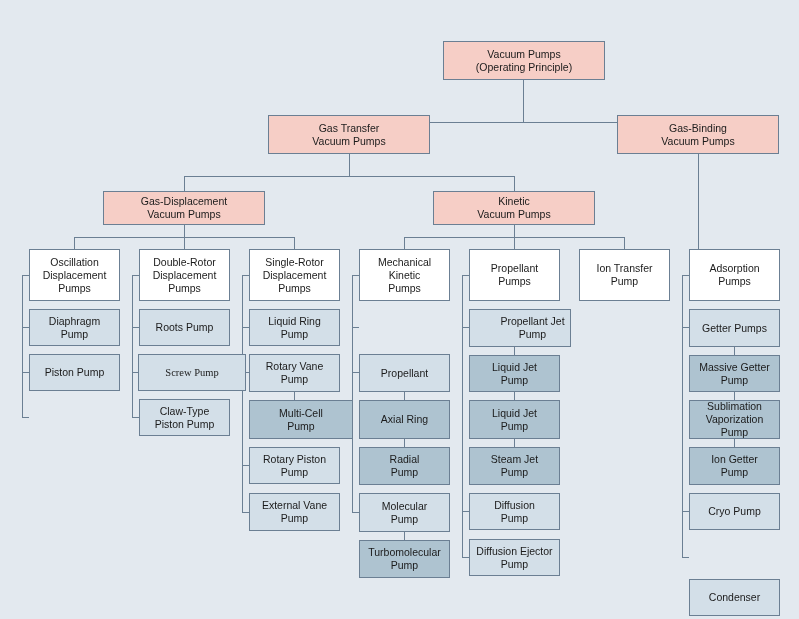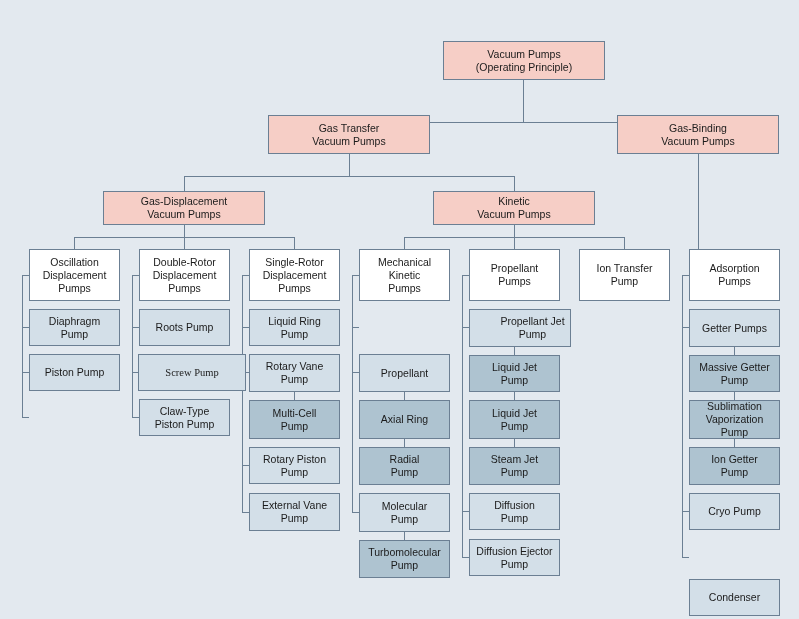--- a/index.html
+++ b/index.html
@@ -151,21 +151,21 @@
 
   <div class="node lightblue" style="left:139px;top:309px;width:91px;height:37px;">Roots Pump</div>
   <div class="node lightblue" style="left:138px;top:354px;width:108px;height:37px;font-family:Liberation Serif, serif;">Screw Pump</div>
   <div class="node lightblue" style="left:139px;top:399px;width:91px;height:37px;">Claw-Type
 Piston Pump</div>
 
   <div class="node lightblue" style="left:249px;top:309px;width:91px;height:37px;text-align:center;">Liquid Ring
 Pump</div>
   <div class="node lightblue" style="left:249px;top:354px;width:91px;height:38px;">Rotary Vane
 Pump</div>
-  <div class="node darkblue" style="left:249px;top:400px;width:91px;height:39px;text-align:center;">Multi-Cell
+  <div class="node darkblue" style="left:249px;top:400px;width:104px;height:39px;text-align:center;">Multi-Cell
 Pump</div>
   <div class="node lightblue" style="left:249px;top:447px;width:91px;height:37px;">Rotary Piston
 Pump</div>
   <div class="node lightblue" style="left:249px;top:493px;width:91px;height:38px;">External Vane
 Pump</div>
 
   <div class="node lightblue" style="left:359px;top:354px;width:91px;height:38px;">Propellant</div>
   <div class="node darkblue" style="left:359px;top:400px;width:91px;height:39px;">Axial Ring</div>
   <div class="node darkblue" style="left:359px;top:447px;width:91px;height:38px;">Radial
 Pump</div>

